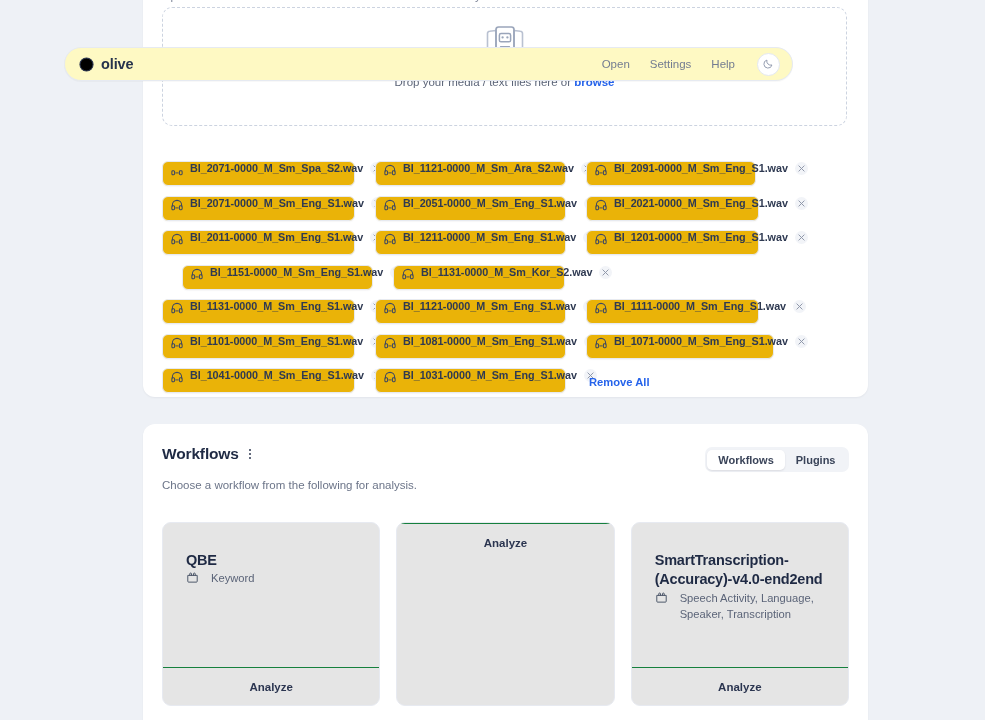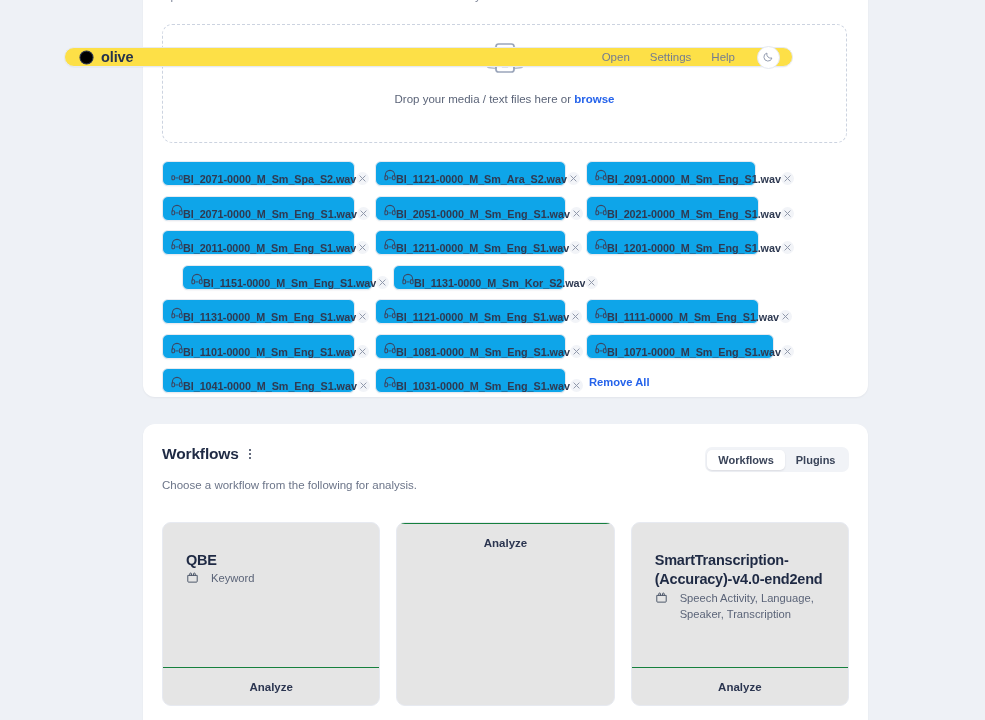--- a/index.html
+++ b/index.html
@@ -33,21 +33,21 @@
     left: 19px;
     top: 52px;
     font-size: 11.5px;
     color: #7d8597;
     letter-spacing: .1px;
     white-space: nowrap;
   }
   .dropzone {
     position: absolute;
     left: 19px;
-    top: 86px;
+    top: 69px;
     width: 685px;
     height: 119px;
     border: 1.4px dashed #ccd3e0;
     border-radius: 10px;
     box-sizing: border-box;
   }
   .dz-inner {
     position: absolute;
     left: 0; right: 0;
     top: 16px;
@@ -63,22 +63,22 @@
     font-weight: 700;
     cursor: pointer;
   }
 
   
   .header-pill {
     position: absolute;
     left: 64px;
     top: 47px;
     width: 729px;
-    height: 20px;
-    background: #fde047;
+    height: 34px;
+    background: #fef9c3;
     border: 1px solid #e6eaf1;
     border-radius: 18px;
     box-sizing: border-box;
     display: flex;
     align-items: center;
     box-shadow: 0 1px 1px rgba(16,24,40,0.03);
     justify-content: center;
   }
   .brand {
     display: flex;
@@ -129,25 +129,26 @@
     width: 690px;
   }
   .chip-row {
     display: flex;
     gap: 0;
     margin-bottom: 9.5px;
   }
   .chip {
     height: 25px;
     box-sizing: border-box;
-    background: #0ea5e9;
+    background: #eab308;
     border: 1px solid #e7eaf0;
     border-radius: 6px;
     display: inline-flex;
-    align-items: flex-end;
+    align-items: flex-start;
+    gap: 7px;
     padding: 0 6px 0 8px;
     box-shadow: 0 1px 1.5px rgba(16,24,40,0.04);
   }
   .chip-label {
     font-size: 10.8px;
     font-weight: 700;
     color: #2f3a52;
     white-space: nowrap;
     letter-spacing: -.05px;
   }

